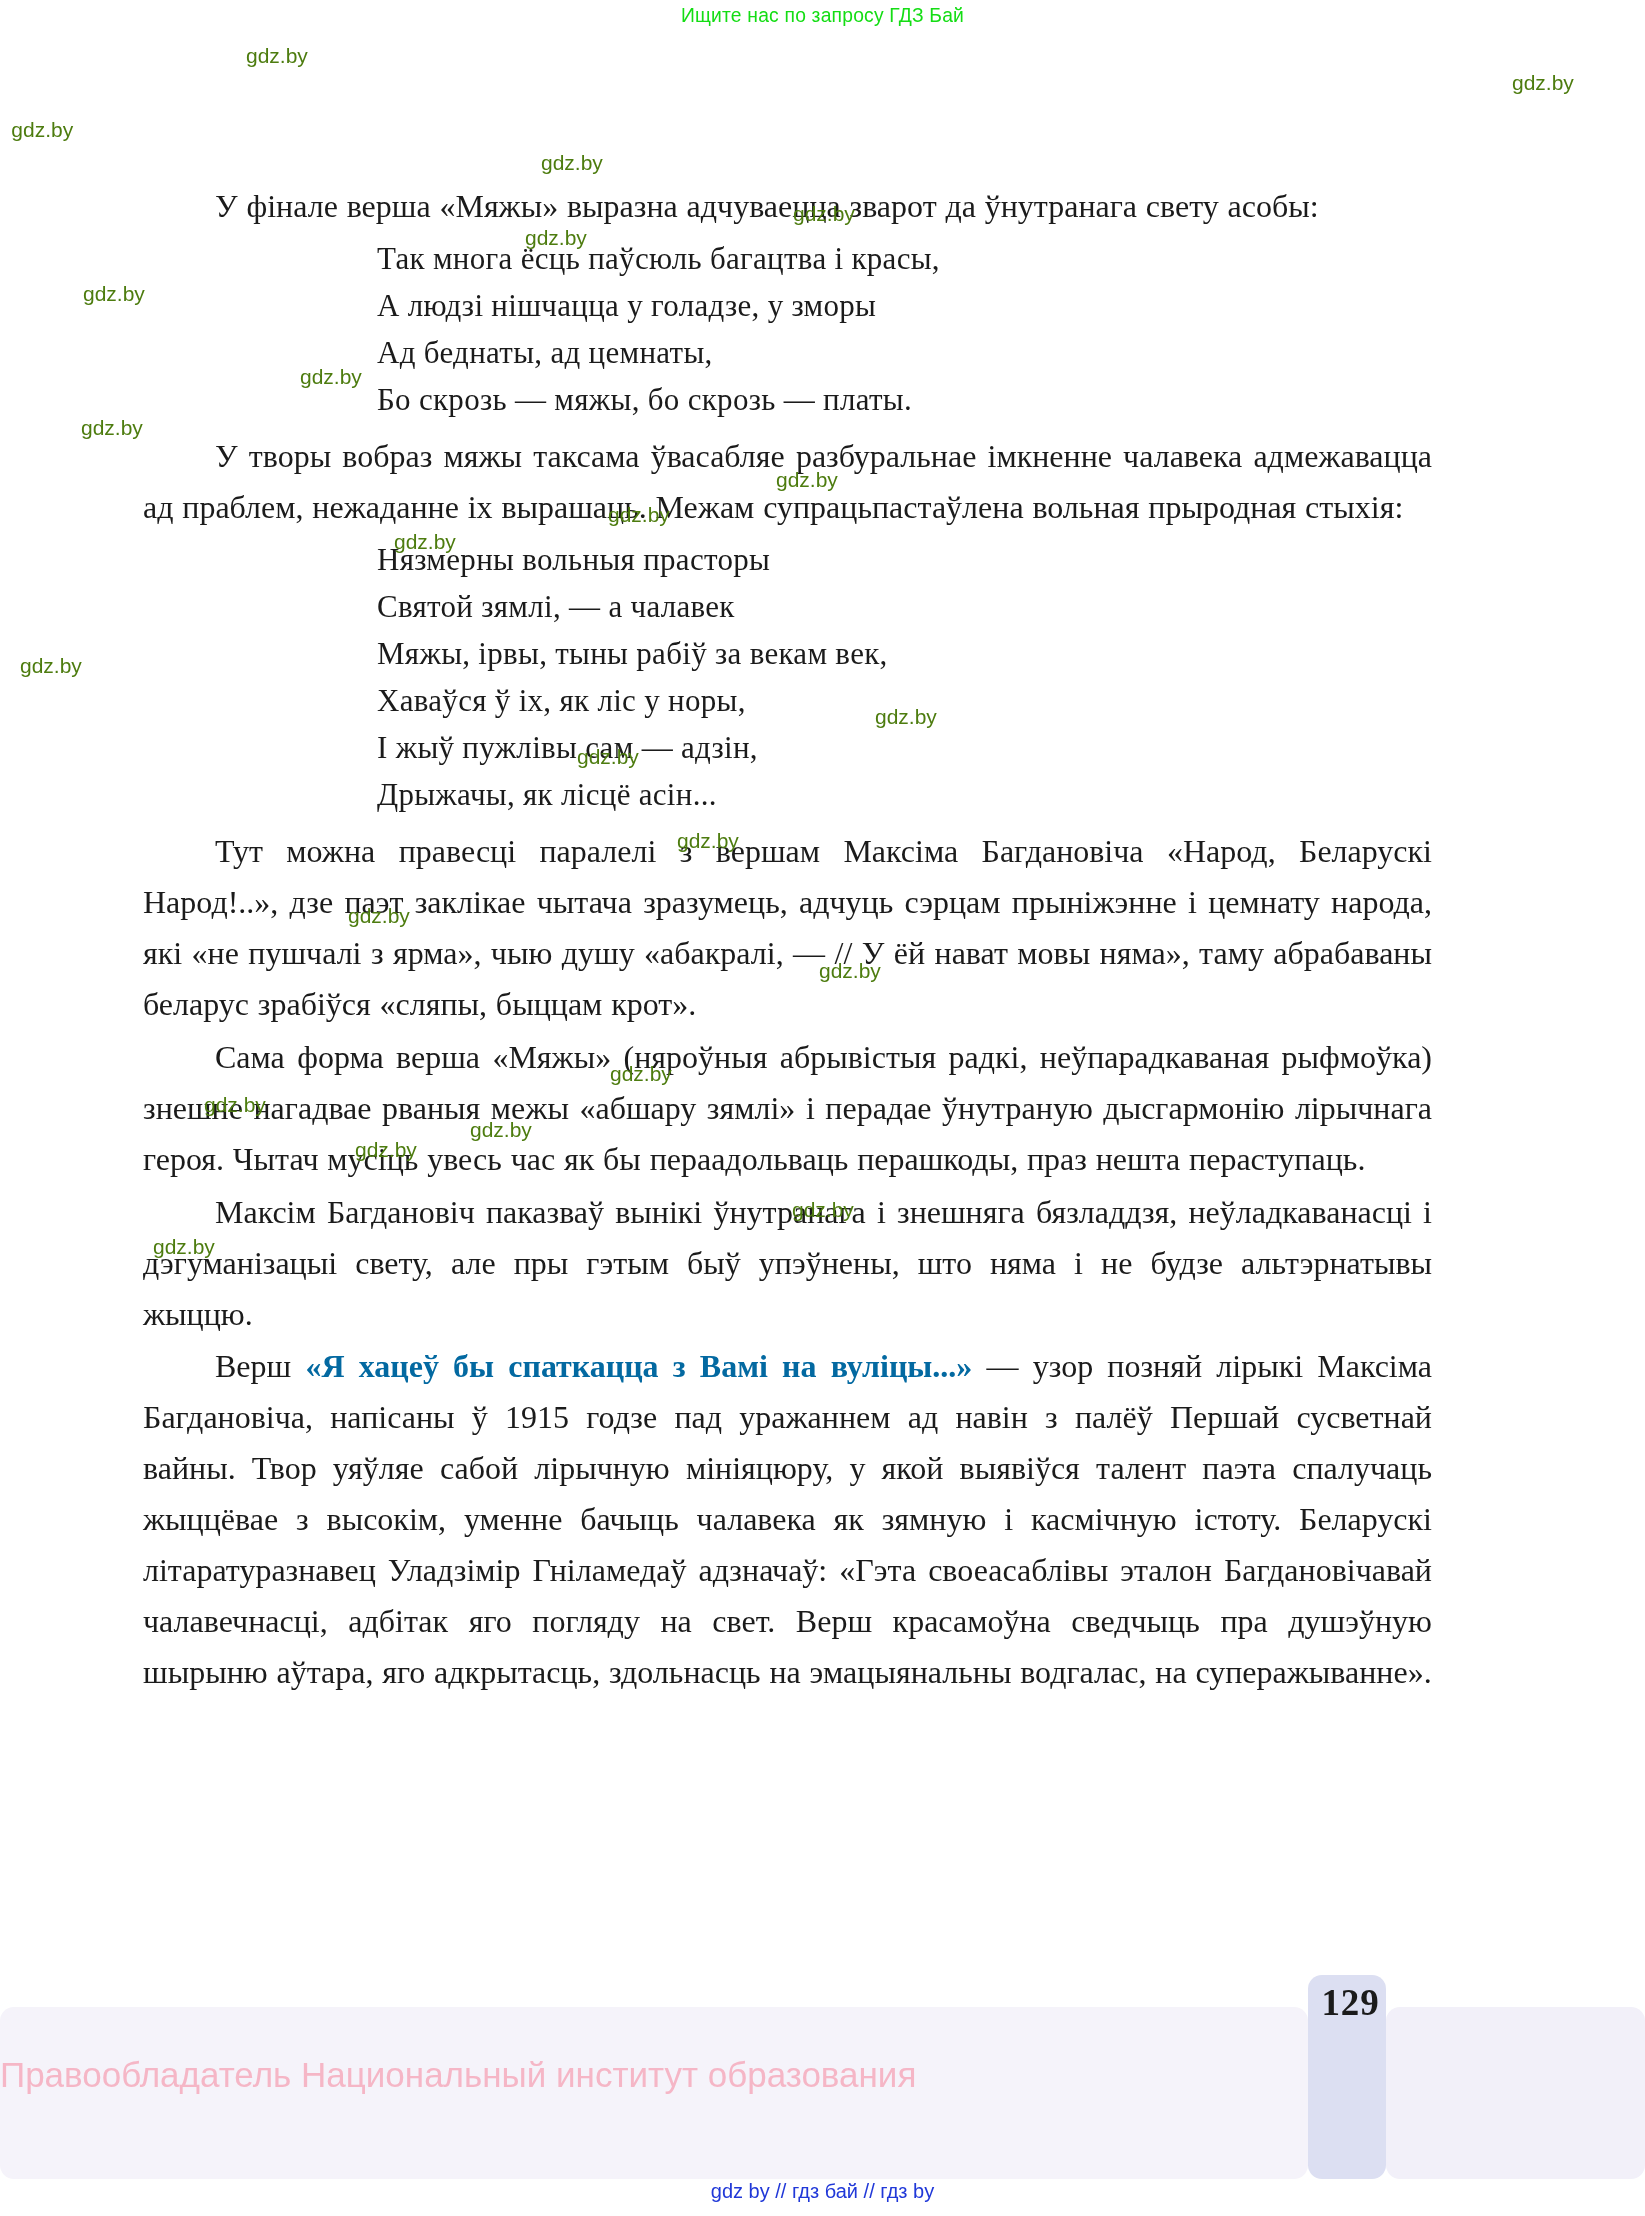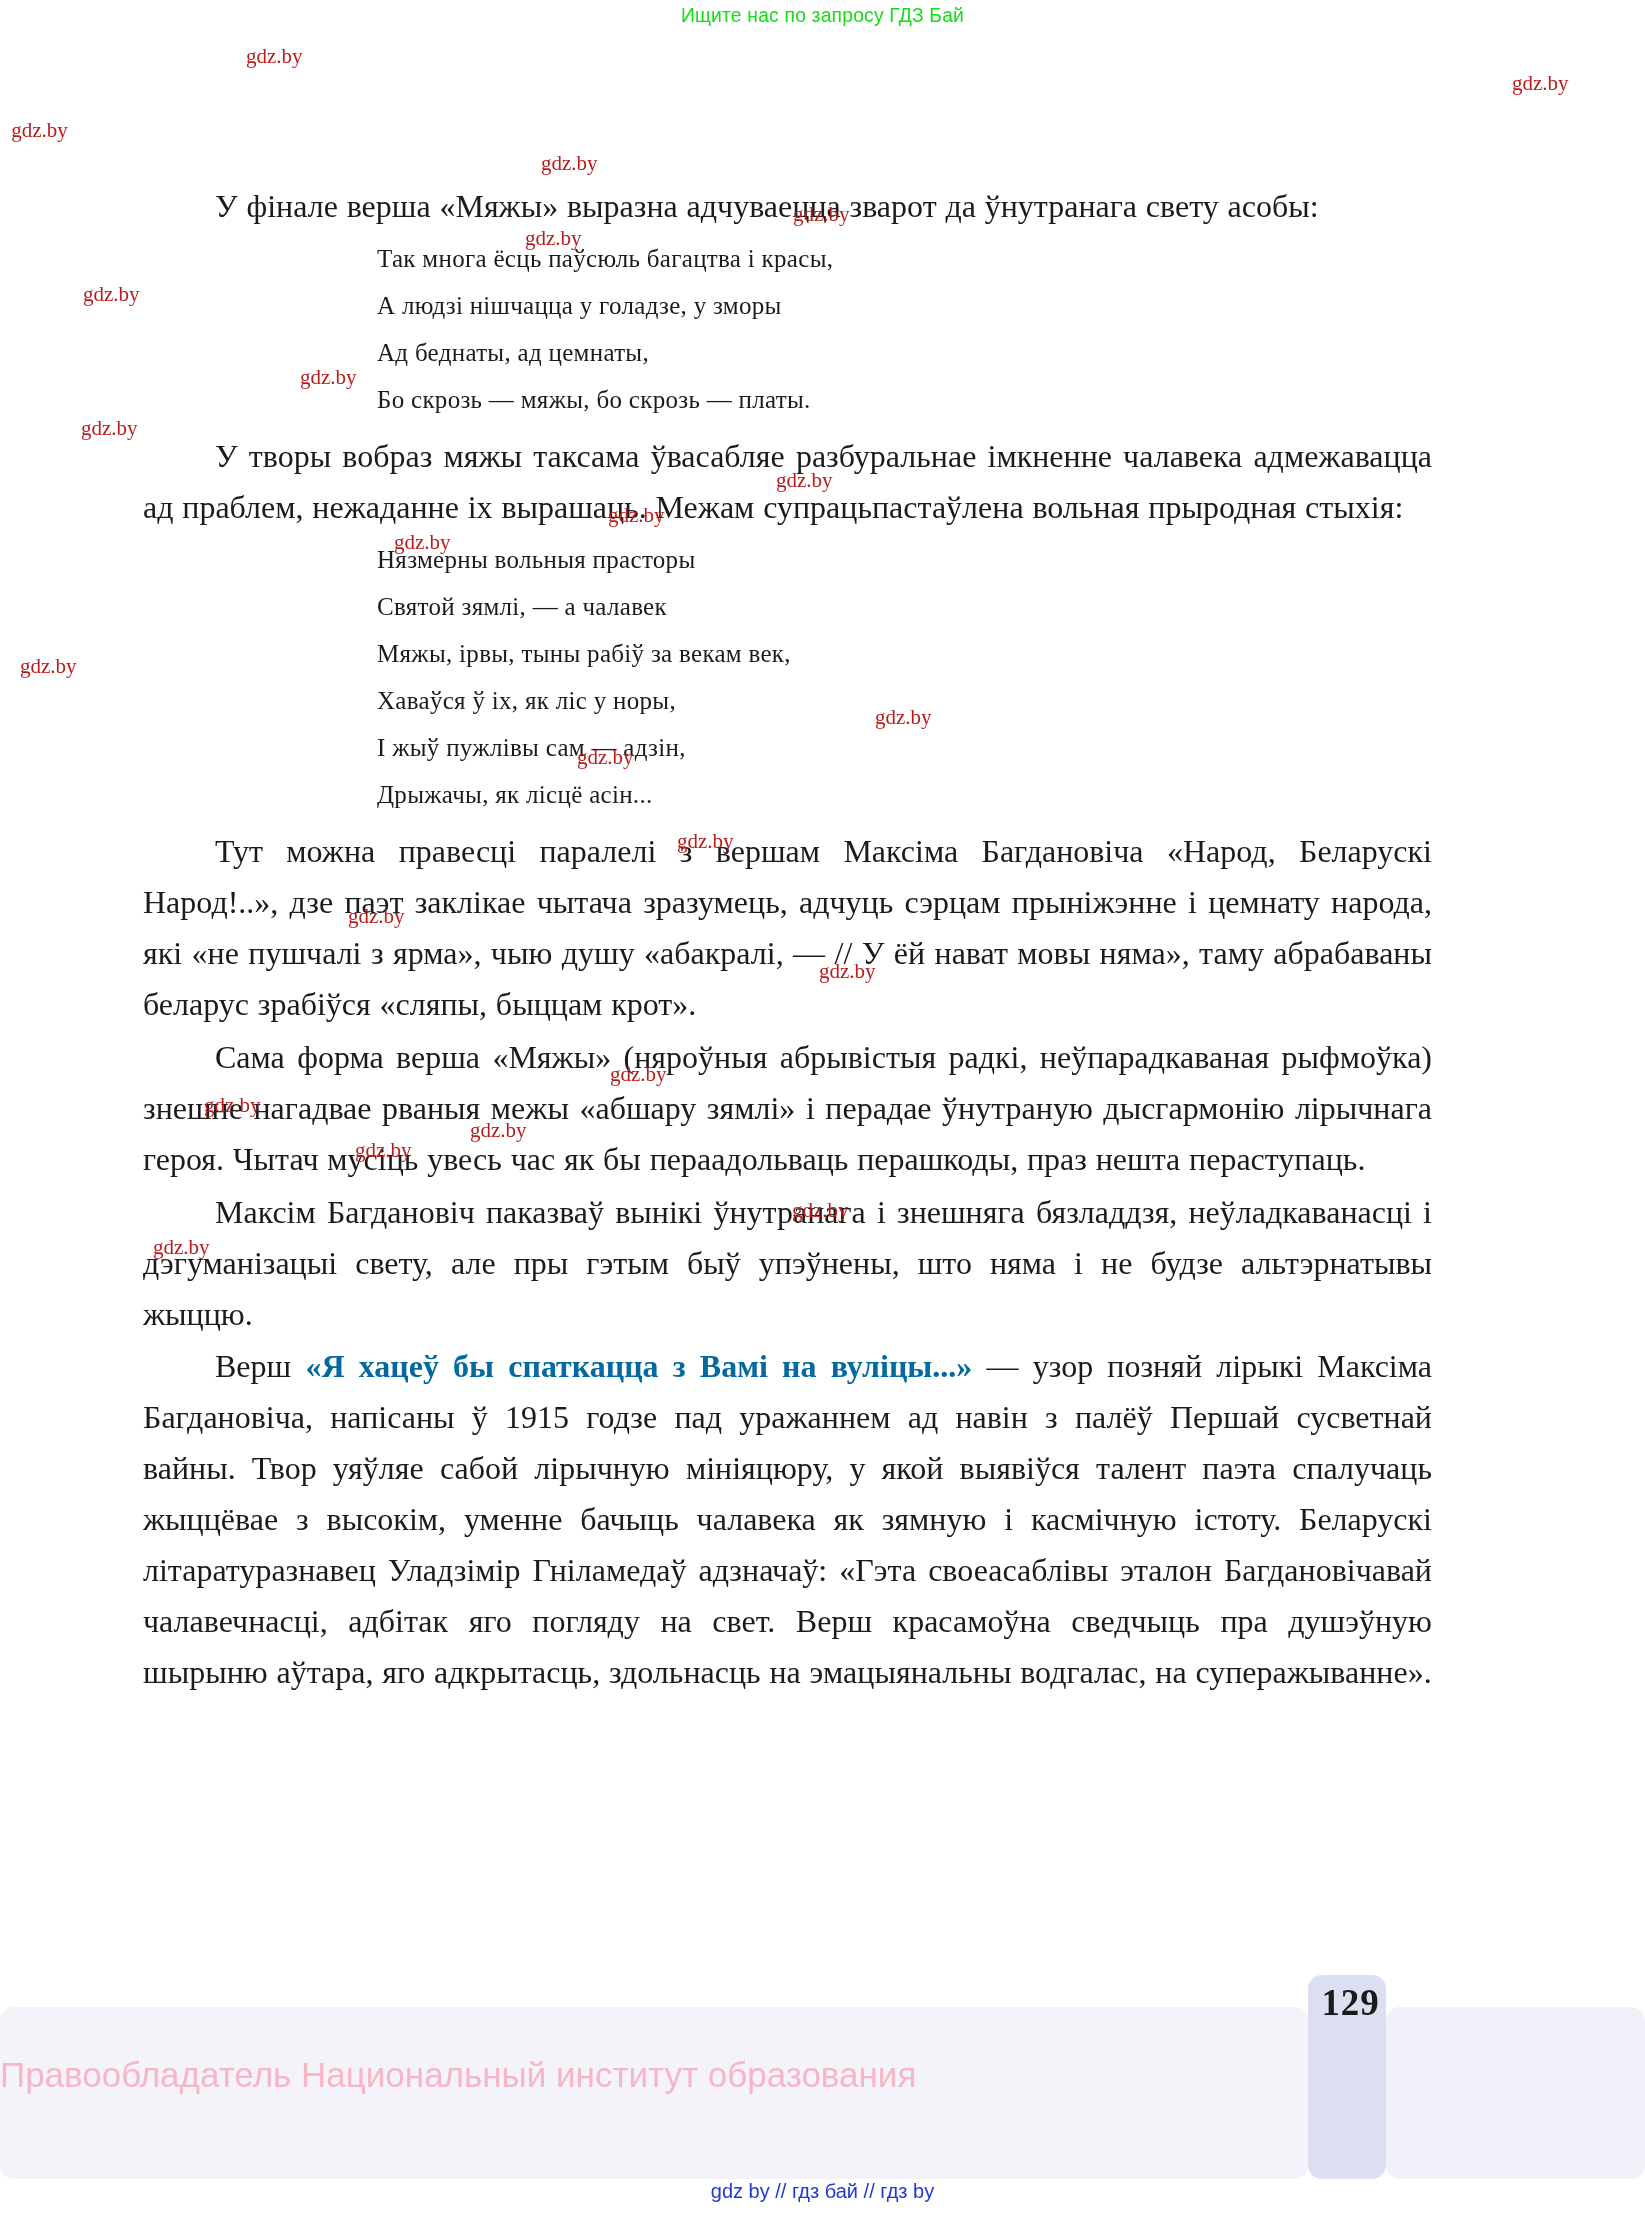--- a/index.html
+++ b/index.html
@@ -55,21 +55,21 @@
     text-indent: 72px;
     letter-spacing: 0px;
     word-spacing: 0.8px;
   }
 
   .verse {
     margin: 3.2px 0 8px 0;
     padding-left: 234px;
   }
   .verse .vline {
-    font-size: 25px;
+    font-size: 31px;
     line-height: 47px;
     white-space: pre;
     letter-spacing: 0.3px;
   }
 
   .hl { color: #0369a1; font-weight: bold; }
 
   
   #page-number-wrap {
     position: absolute;
@@ -125,22 +125,22 @@
     font-family: "Liberation Sans", "DejaVu Sans", sans-serif;
     font-size: 20px;
     color: #2038d8;
     white-space: nowrap;
     z-index: 35;
   }
 
   
   .wm {
     position: absolute;
-    font-family: Liberation Serif, serif;
-    color: #b91c1c;
+    font-family: Liberation Sans, sans-serif;
+    color: #4d7c0f;
     white-space: nowrap;
     z-index: 20;
     pointer-events: none;
   }
 </style>
 </head>
 <body>
 
 <div id="page">
 

